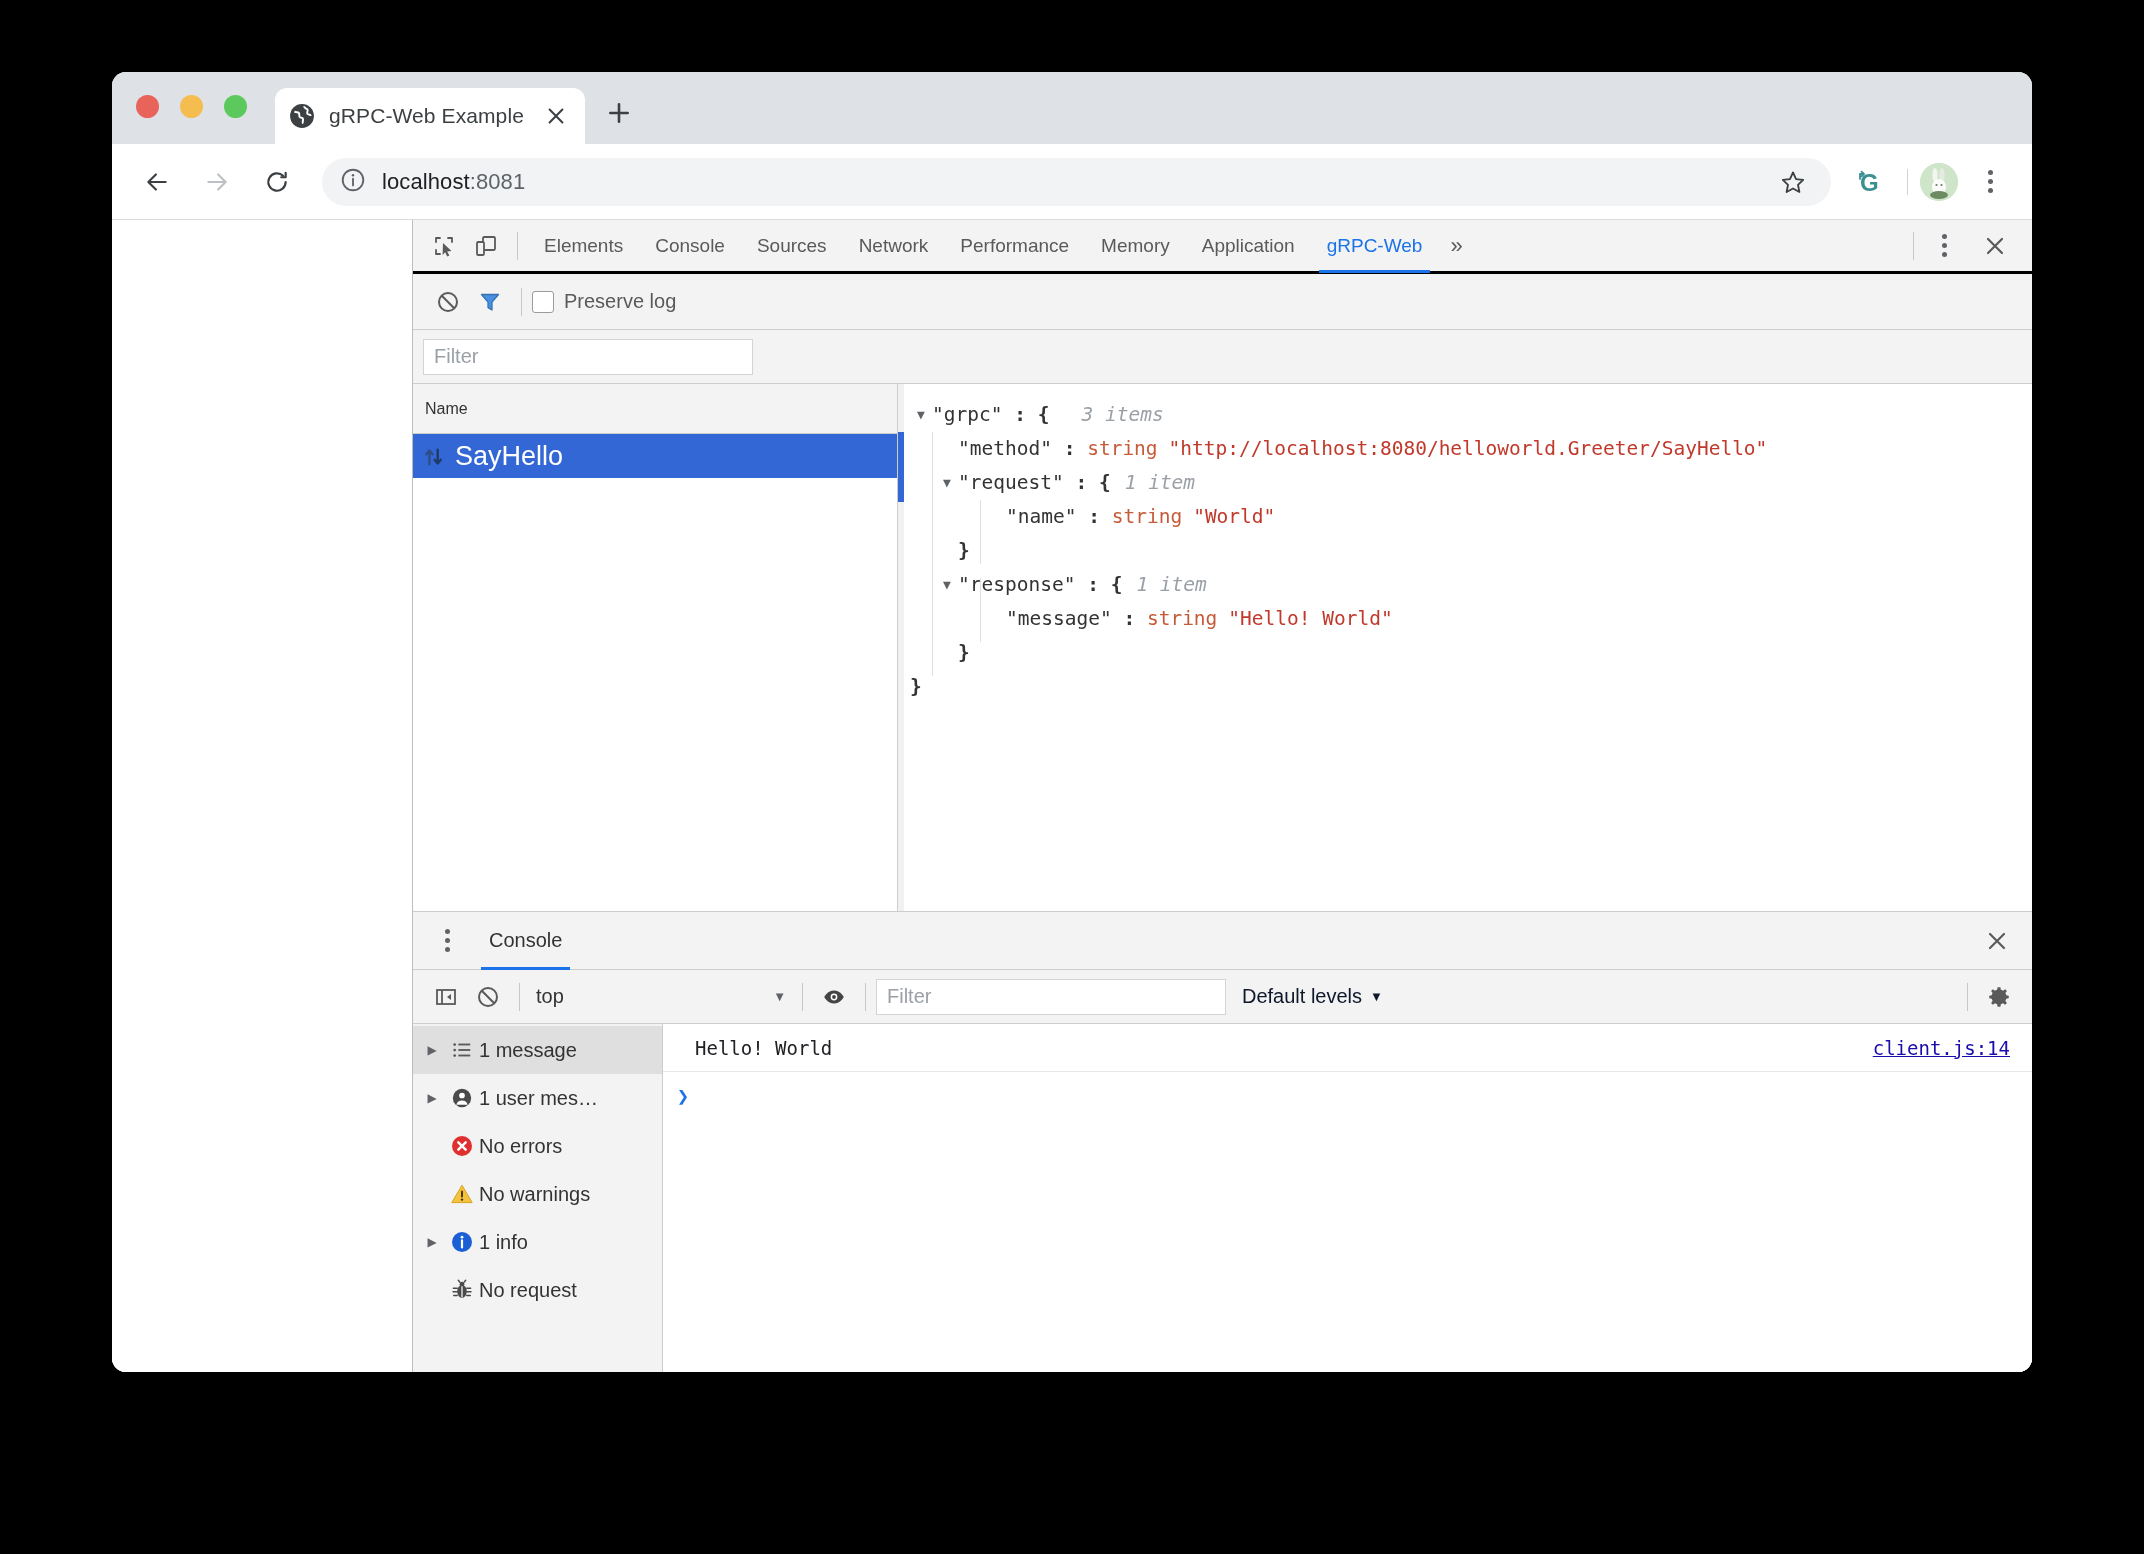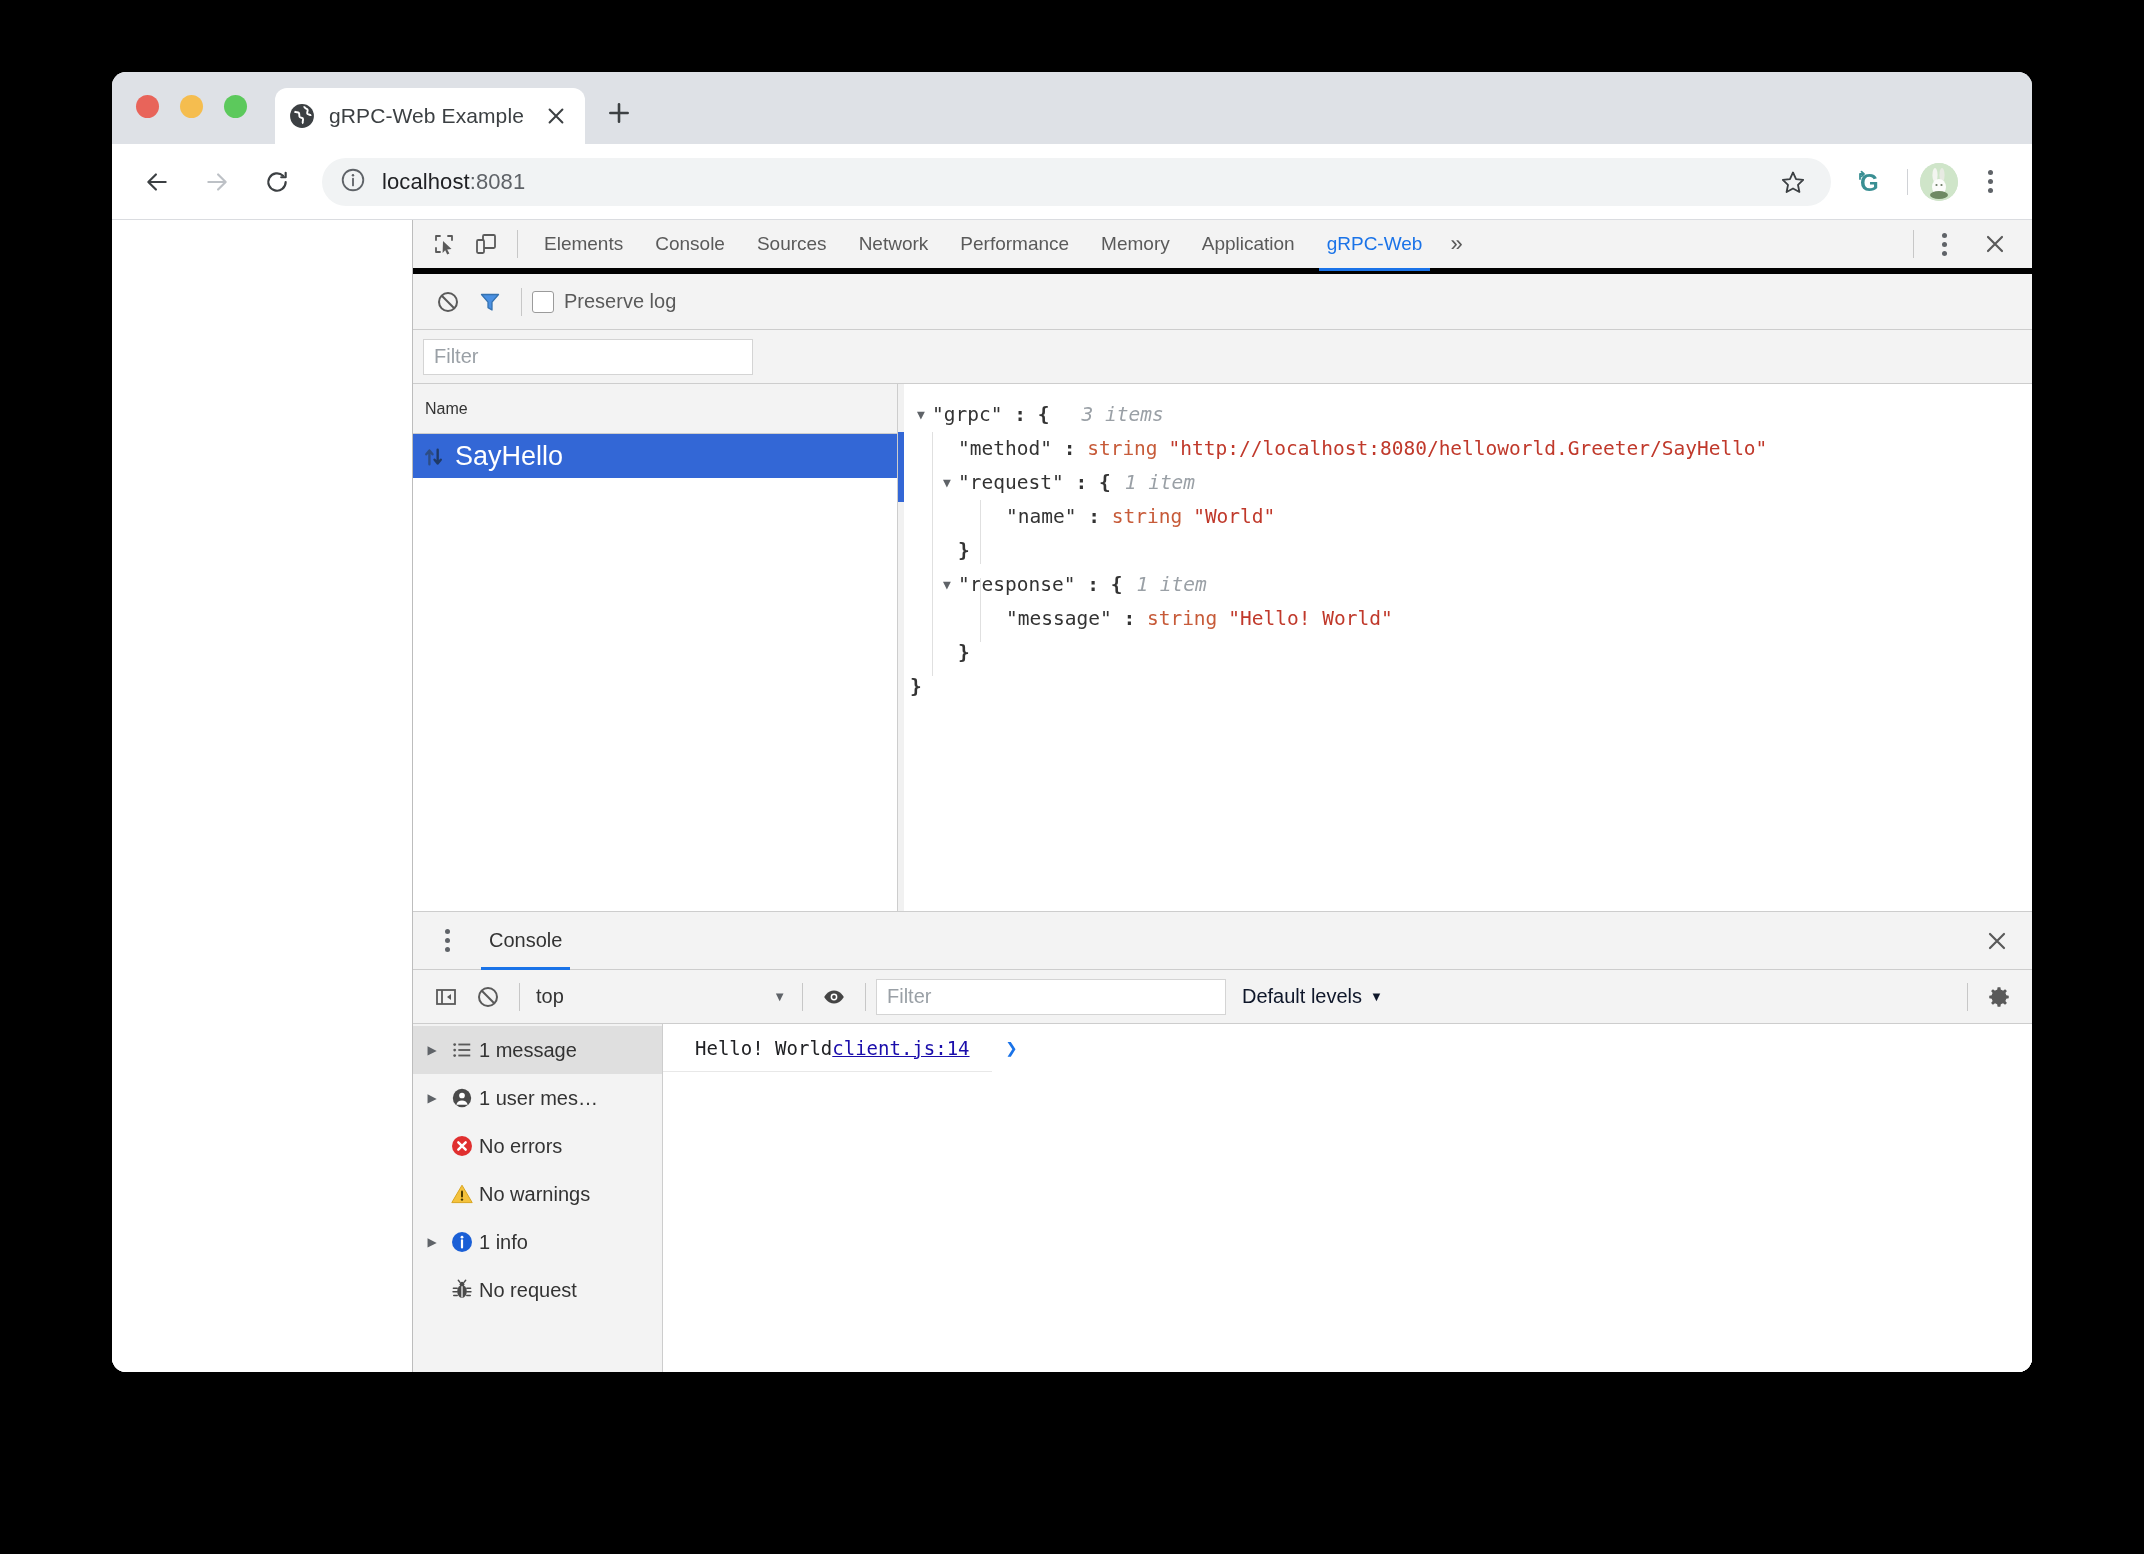--- a/index.html
+++ b/index.html
@@ -61,21 +61,21 @@
           background:#cfe3cb;display:block;}
   .kebab{width:40px;height:40px;display:flex;align-items:center;justify-content:center;
          flex-direction:column;gap:4px;flex:0 0 auto;margin-left:12px;}
   .kebab i{width:5px;height:5px;border-radius:50%;background:#5f6368;display:block;}
   
   .viewport{flex:1 1 auto;display:flex;min-height:0;background:#fff;}
   .page{width:300px;flex:0 0 auto;background:#fff;border-right:1px solid #bdbdbd;}
   .devtools{flex:1 1 auto;display:flex;flex-direction:column;min-width:0;background:#fff;}
   
   .dt-tabbar{
-    height:54px;background:#f3f3f3;border-bottom:6px solid #000000;
+    height:54px;background:#f3f3f3;border-bottom:3px solid #000000;
     display:flex;align-items:center;padding:0 10px;box-sizing:border-box;flex:0 0 auto;
   }
   .dt-iconbtn{width:42px;height:42px;display:flex;align-items:center;justify-content:center;flex:0 0 auto;}
   .dt-sep{width:1px;height:28px;background:#c7c7c7;margin:0 10px;flex:0 0 auto;}
   .dt-tab{
     height:54px;display:flex;align-items:center;padding:0 16px;box-sizing:border-box;
     font-size:19px;color:#5a5a5a;position:relative;white-space:nowrap;
   }
   .dt-tab.active{color:#1a73e8;}
   .dt-tab.active::after{
@@ -159,21 +159,21 @@
     padding-top:2px;box-sizing:border-box;
   }
   .c-item{
     height:48px;display:flex;align-items:center;padding:0 6px;box-sizing:border-box;
     font-size:20px;color:#333;
   }
   .c-item.sel{background:#dfdfdf;}
   .c-arrow{width:26px;flex:0 0 auto;font-size:12px;color:#5f6368;text-align:center;}
   .c-ico{width:34px;flex:0 0 auto;display:flex;align-items:center;justify-content:center;}
   .c-label{white-space:nowrap;overflow:hidden;text-overflow:ellipsis;}
-  .c-output{flex:1 1 auto;min-width:0;background:#fff;display:flex;flex-direction:row;}
+  .c-output{flex:1 1 auto;min-width:0;background:#fff;display:flex;flex-direction:column;}
   .c-msg{
     height:48px;border-bottom:1px solid #e8e8e8;display:flex;align-items:center;
     padding:0 22px 0 32px;box-sizing:border-box;
     font-family:"DejaVu Sans Mono",monospace;font-size:19px;color:#202124;
   }
   .c-src{margin-left:auto;color:#1a0dab;text-decoration:underline;}
   .c-prompt{
     height:48px;display:flex;align-items:center;padding:0 0 0 14px;box-sizing:border-box;
     font-family:"DejaVu Sans Mono",monospace;font-size:20px;color:#1a73e8;
   }

